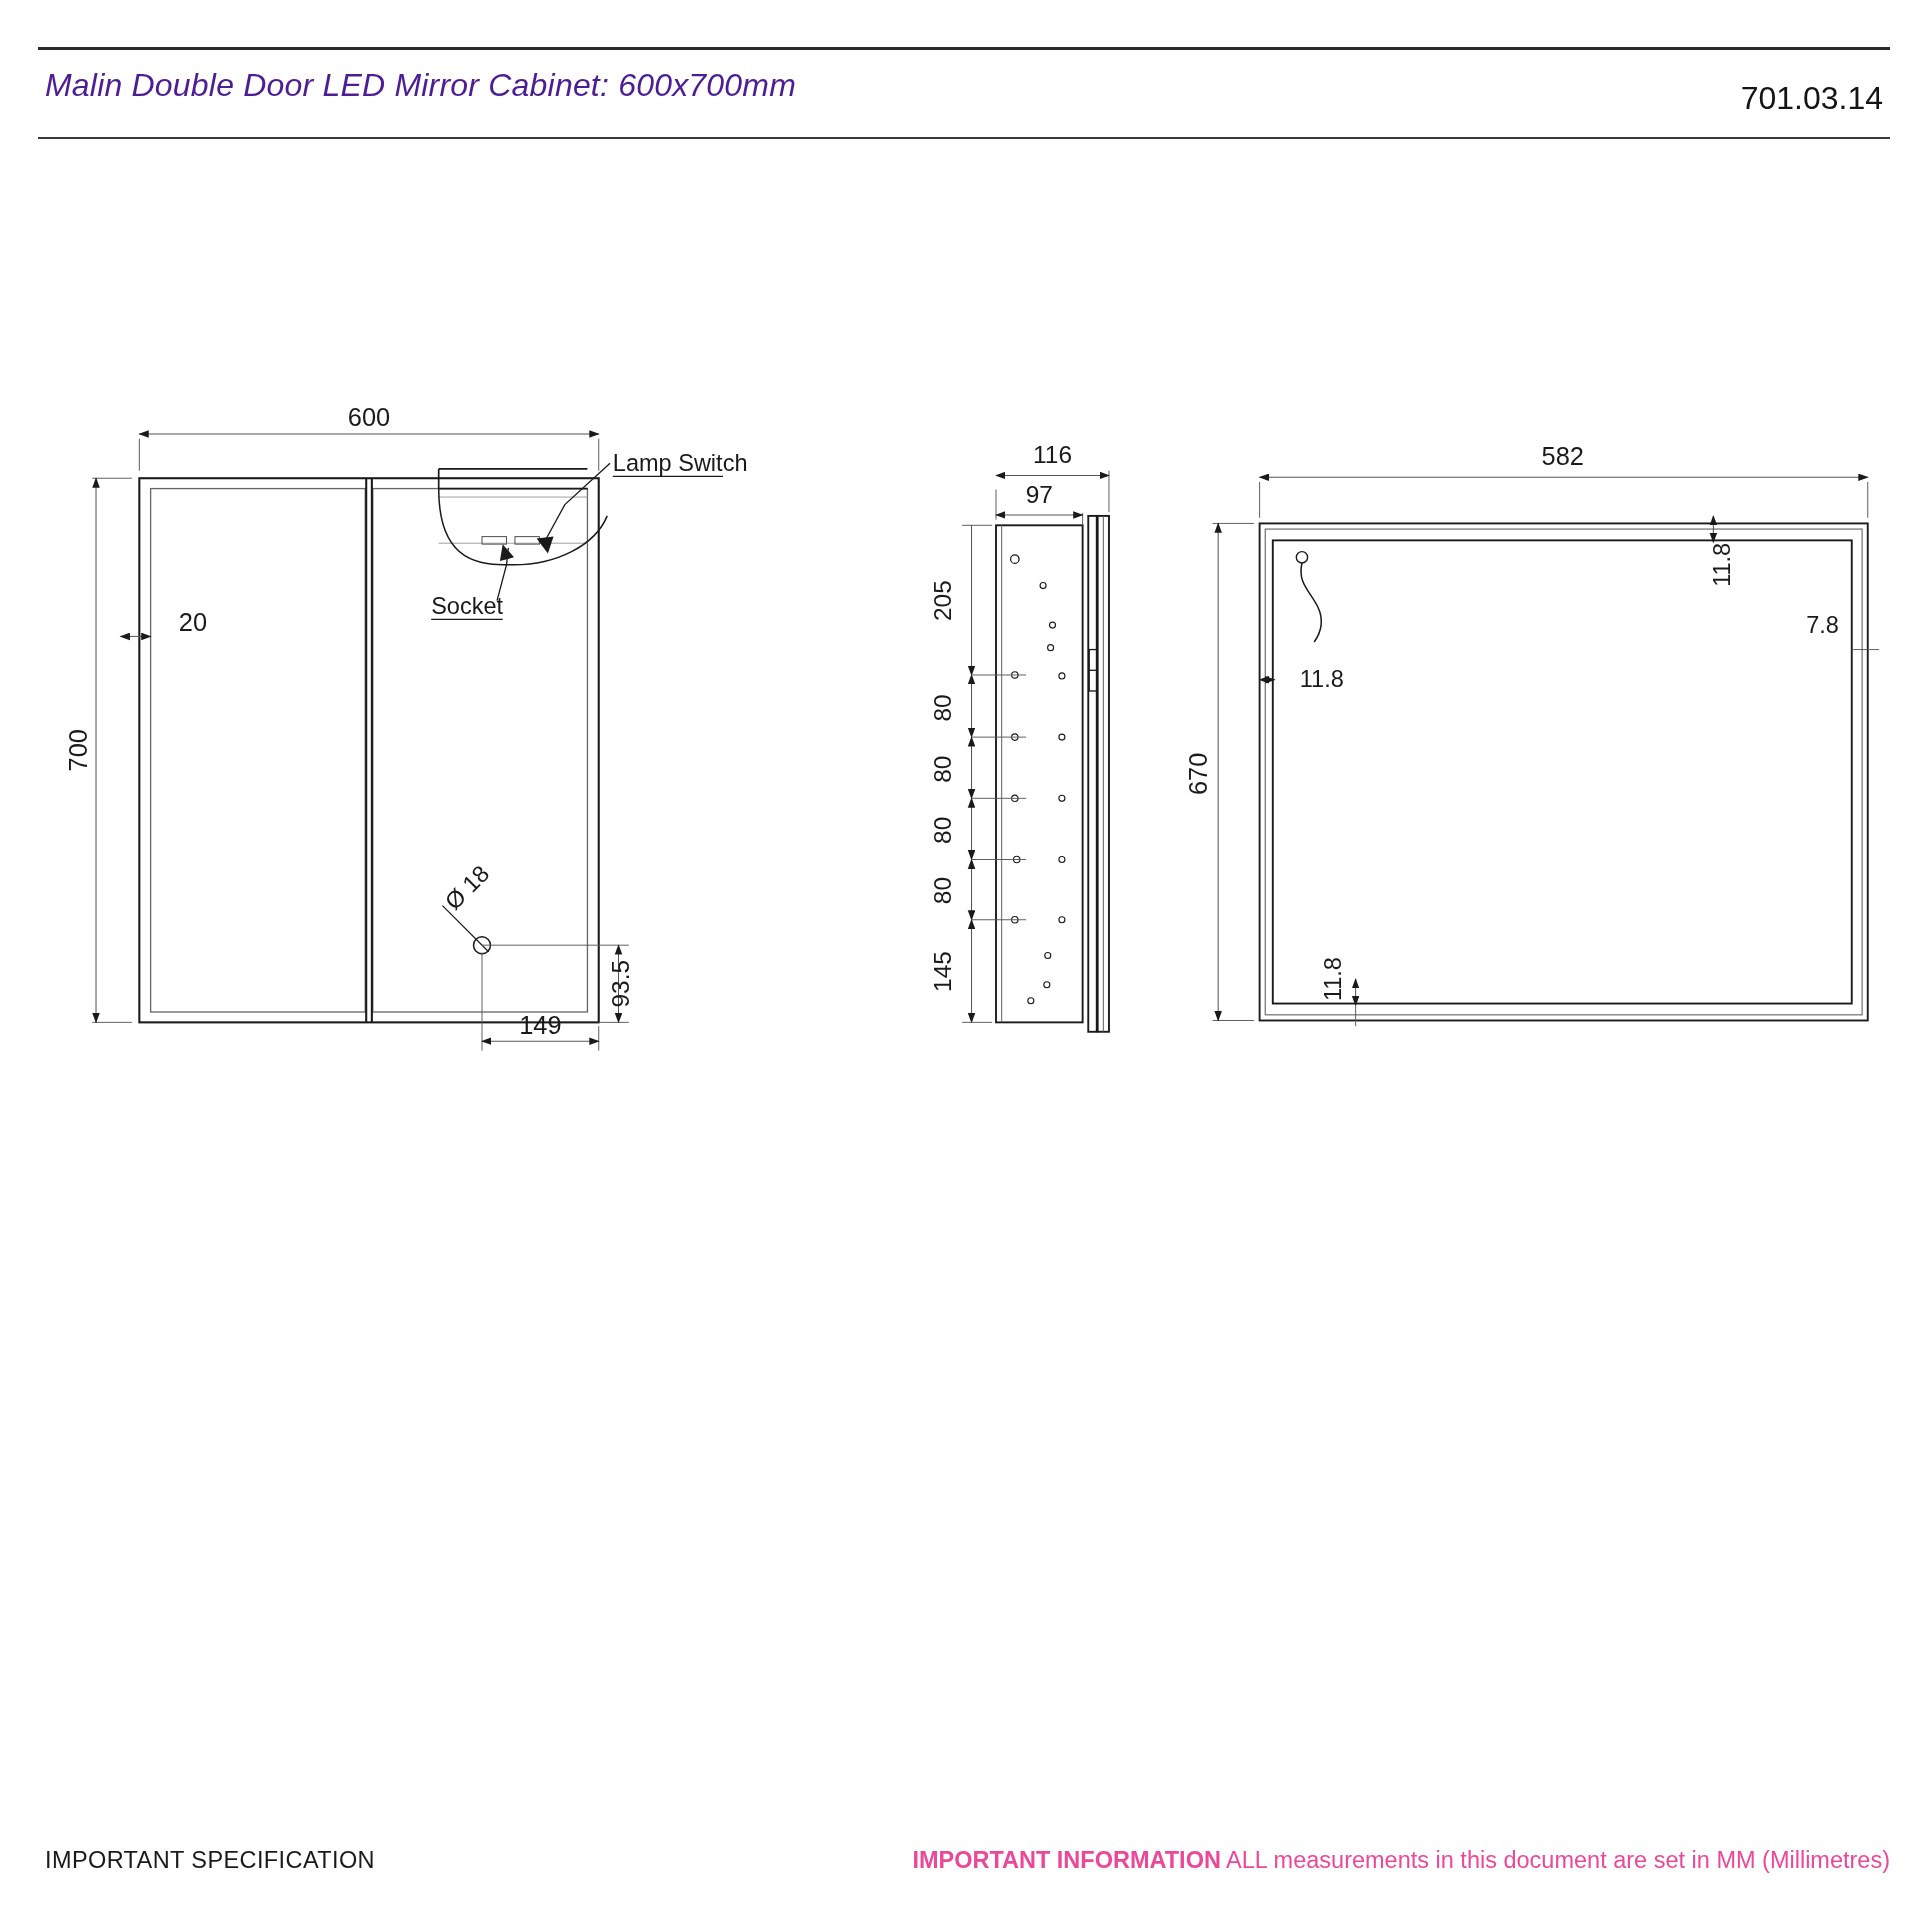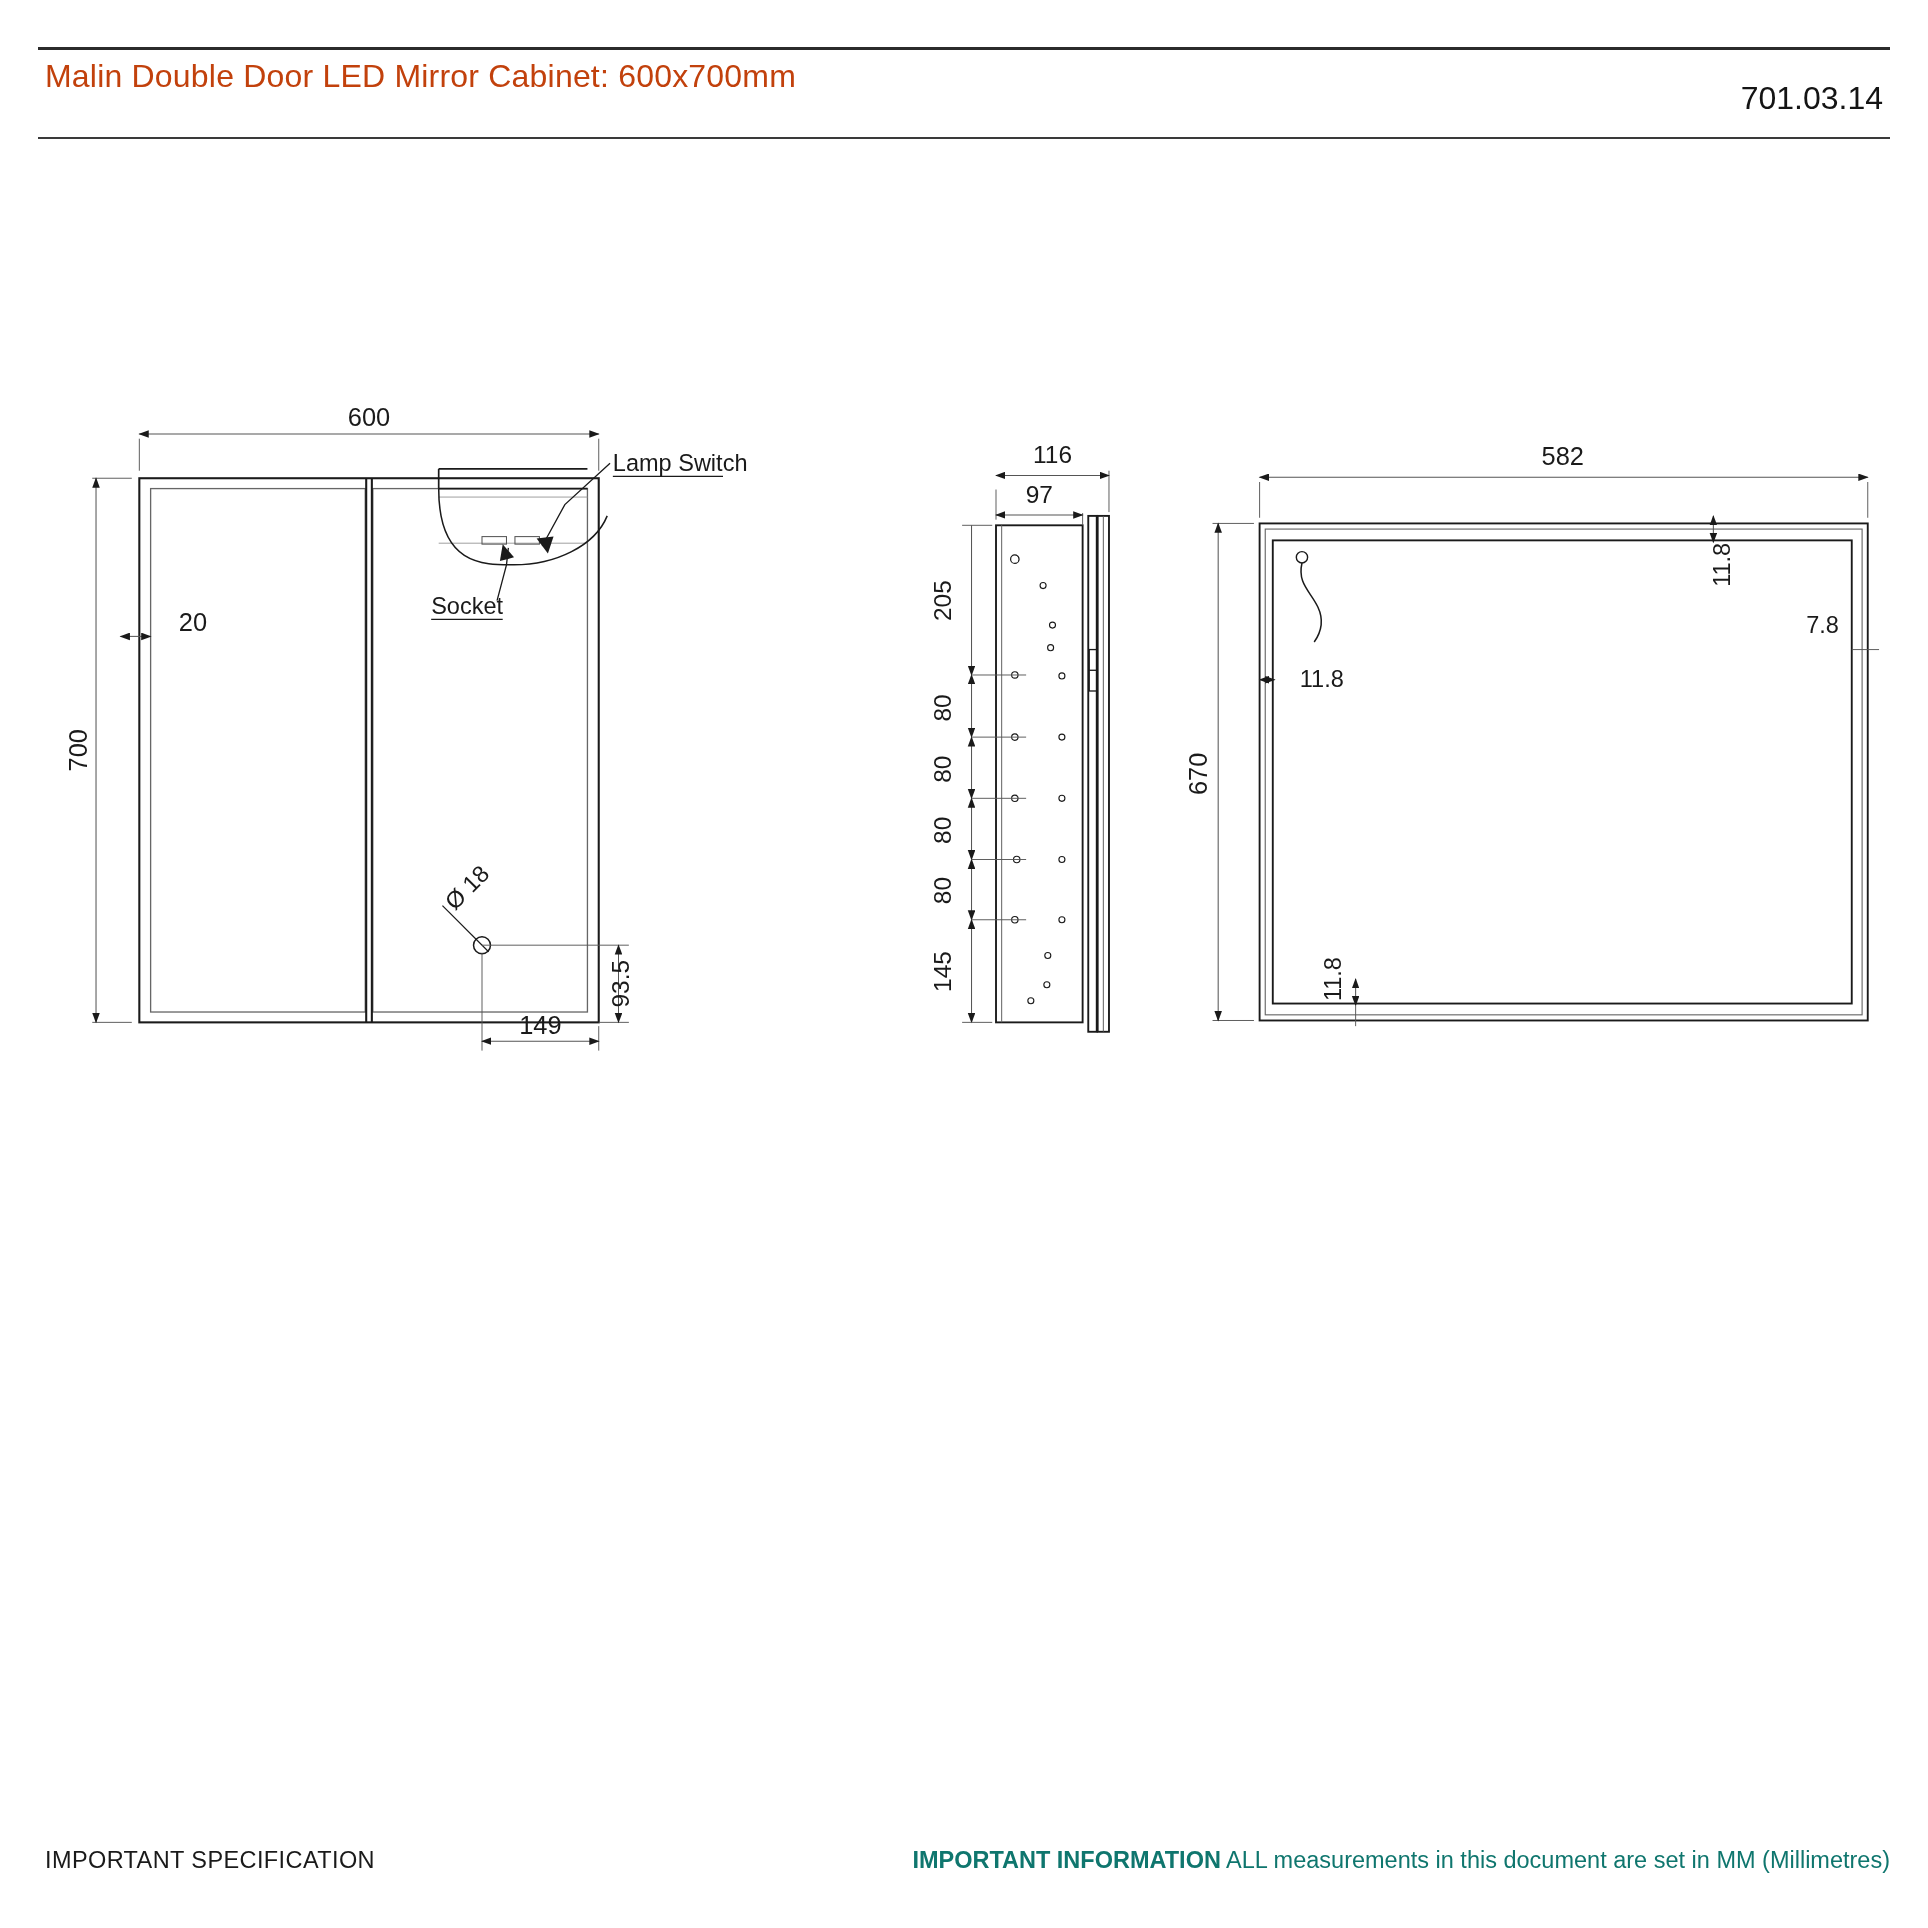--- a/index.html
+++ b/index.html
@@ -10,37 +10,38 @@
     position:relative;
     overflow:hidden;
   }
   .sheet{position:absolute;inset:0;}
 
   
   .rule{position:absolute;left:38px;right:38px;height:2.8px;background:#2b2b2b;}
   .rule-top{top:47px;}
   .rule-bottom{top:137px;height:1.9px;background:#3a3a3a;}
   .title{
-    position:absolute;left:45px;top:58px;
-    font-size:32px;letter-spacing:0.2px;font-weight:400;color:#c2410c;
+    position:absolute;left:45px;top:67px;
+    font-size:32px;letter-spacing:0.2px;font-weight:400;color:#4c1d95;
     white-space:nowrap;
+    font-style:italic;
   }
   .partno{
     position:absolute;right:45px;top:80px;
     font-size:32px;font-weight:400;color:#141414;white-space:nowrap;
   }
 
   
   .footer-left{
     position:absolute;left:45px;top:1847px;
     font-size:23.5px;letter-spacing:0.4px;color:#1a1a1a;white-space:nowrap;
   }
   .footer-right{
     position:absolute;right:38px;top:1847px;
-    font-size:23.5px;color:#0f766e;white-space:nowrap;margin-left:33px;
+    font-size:23.5px;color:#ec4899;white-space:nowrap;margin-left:33px;
   }
   .footer-right b{font-weight:700;}
   .footer-right span.norm{font-weight:400;}
 
   
   svg.draw{position:absolute;left:0;top:0;width:1928px;height:1928px;}
   text{font-family:"Liberation Sans", sans-serif;fill:#1a1a1a;}
 </style>
 </head>
 <body>

